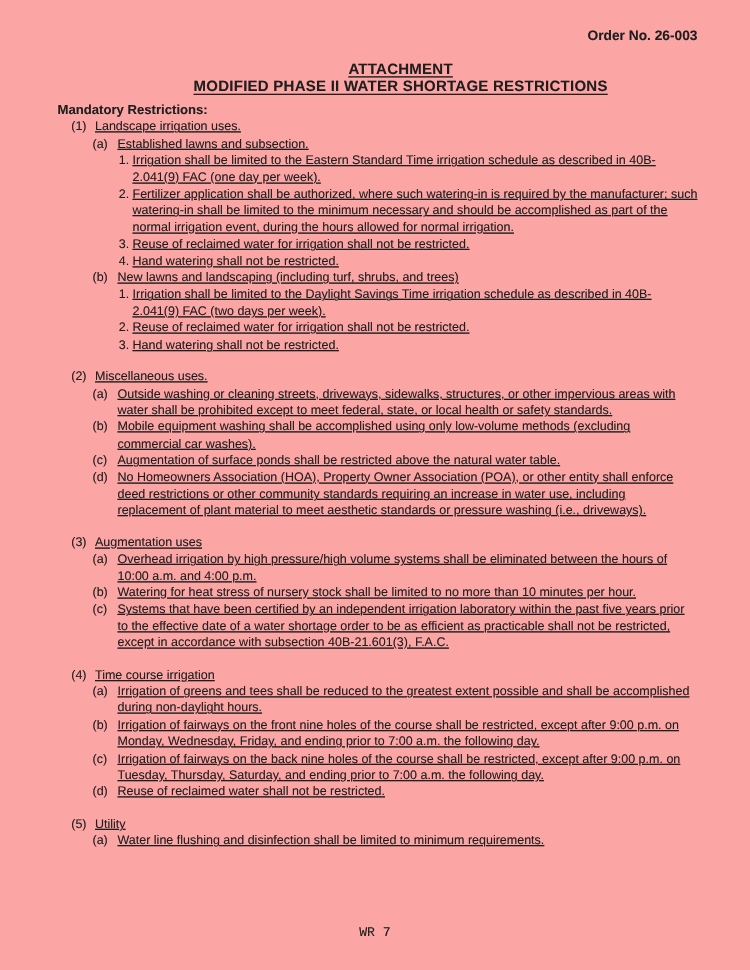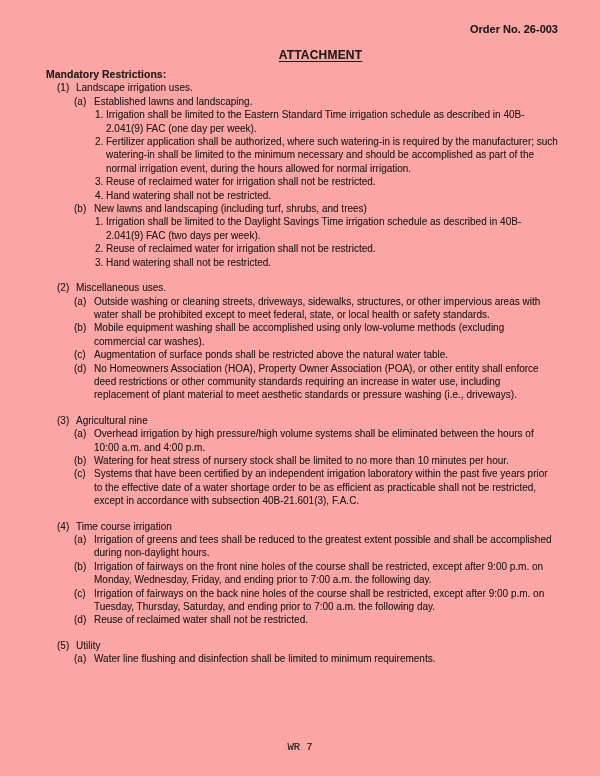--- a/index.html
+++ b/index.html
@@ -39,21 +39,21 @@
     line-height: 13.4px;
   }
   .doc-heading {
     font-size: 10.5px;
     font-weight: 700;
   }
   .sections { padding-left: 11px; }
   .section + .section { margin-top: 12px; }
   .row { display: flex; align-items: baseline; }
   .row .marker { flex: 0 0 auto; white-space: pre; }
-  .row .txt { flex: 1 1 auto; }
+  .row .txt { flex: 1 1 auto; text-decoration: underline; }
   .row.l1 .marker { width: 19px; }
   .row.l2 { padding-left: 17px; }
   .row.l2 .marker { width: 20px; }
   .row.l3 { padding-left: 38px; }
   .row.l3 .marker { width: 11px; }
   .footer {
     position: absolute;
     left: 0;
     bottom: 22px;
     width: 100%;
@@ -65,33 +65,34 @@
 </style>
 </head>
 <body>
 
 <div class="page">
 
   <div class="order-no">Order No. 26-003</div>
 
   <div class="title-block">
     <div class="title-line">ATTACHMENT</div>
+    <div class="title-line">MODIFIED PHASE II WATER SHORTAGE RESTRICTIONS</div>
   </div>
 
   <div class="content">
     <div class="doc-heading">Mandatory Restrictions:</div>
     <div class="sections">
         <div class="section">
           <div class="row l1">
             <span class="marker">(1)</span>
             <span class="txt">Landscape irrigation uses.</span>
           </div>
           <div class="row l2">
             <span class="marker">(a)</span>
-            <span class="txt">Established lawns and landscaping.</span>
+            <span class="txt">Established lawns and subsection.</span>
           </div>
           <div class="row l3">
             <span class="marker">1.</span>
             <span class="txt">Irrigation shall be limited to the Eastern Standard Time irrigation schedule as described in 40B-2.041(9) FAC (one day per week).</span>
           </div>
           <div class="row l3">
             <span class="marker">2.</span>
             <span class="txt">Fertilizer application shall be authorized, where such watering-in is required by the manufacturer; such watering-in shall be limited to the minimum necessary and should be accomplished as part of the normal irrigation event, during the hours allowed for normal irrigation.</span>
           </div>
           <div class="row l3">
@@ -137,21 +138,21 @@
             <span class="txt">Augmentation of surface ponds shall be restricted above the natural water table.</span>
           </div>
           <div class="row l2">
             <span class="marker">(d)</span>
             <span class="txt">No Homeowners Association (HOA), Property Owner Association (POA), or other entity shall enforce deed restrictions or other community standards requiring an increase in water use, including replacement of plant material to meet aesthetic standards or pressure washing (i.e., driveways).</span>
           </div>
         </div>
         <div class="section">
           <div class="row l1">
             <span class="marker">(3)</span>
-            <span class="txt">Agricultural nine</span>
+            <span class="txt">Augmentation uses</span>
           </div>
           <div class="row l2">
             <span class="marker">(a)</span>
             <span class="txt">Overhead irrigation by high pressure/high volume systems shall be eliminated between the hours of 10:00 a.m. and 4:00 p.m.</span>
           </div>
           <div class="row l2">
             <span class="marker">(b)</span>
             <span class="txt">Watering for heat stress of nursery stock shall be limited to no more than 10 minutes per hour.</span>
           </div>
           <div class="row l2">

